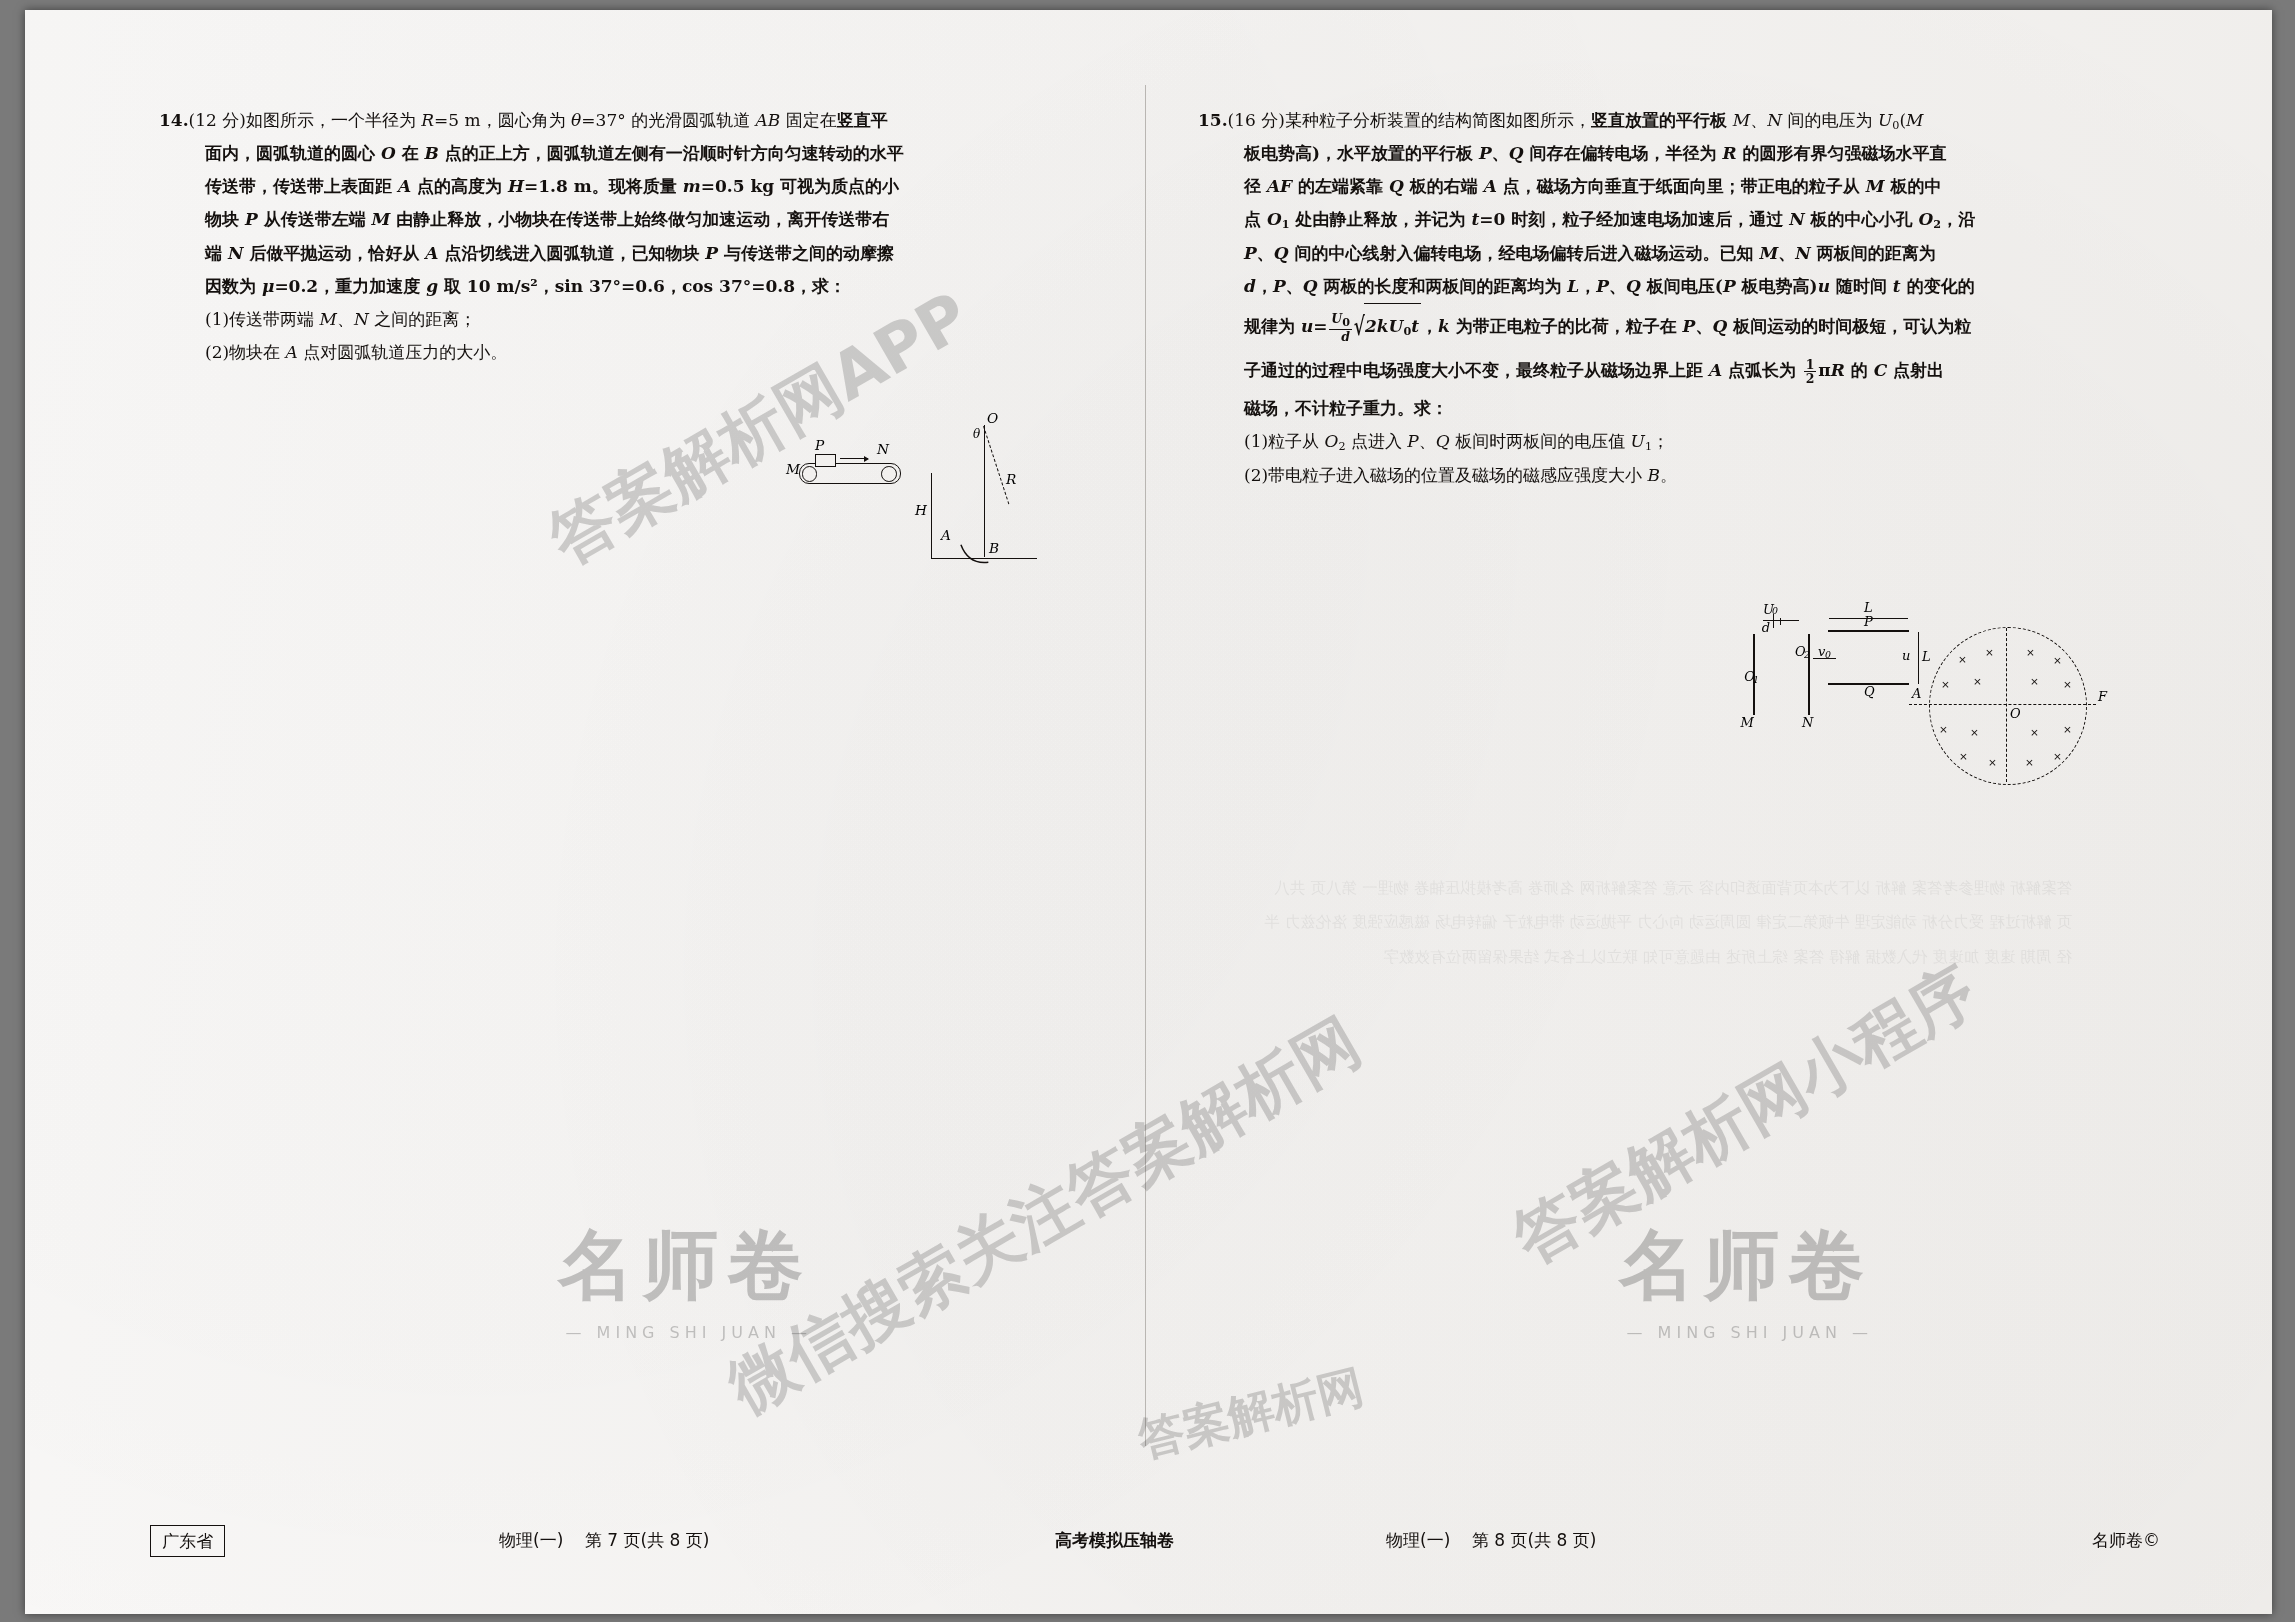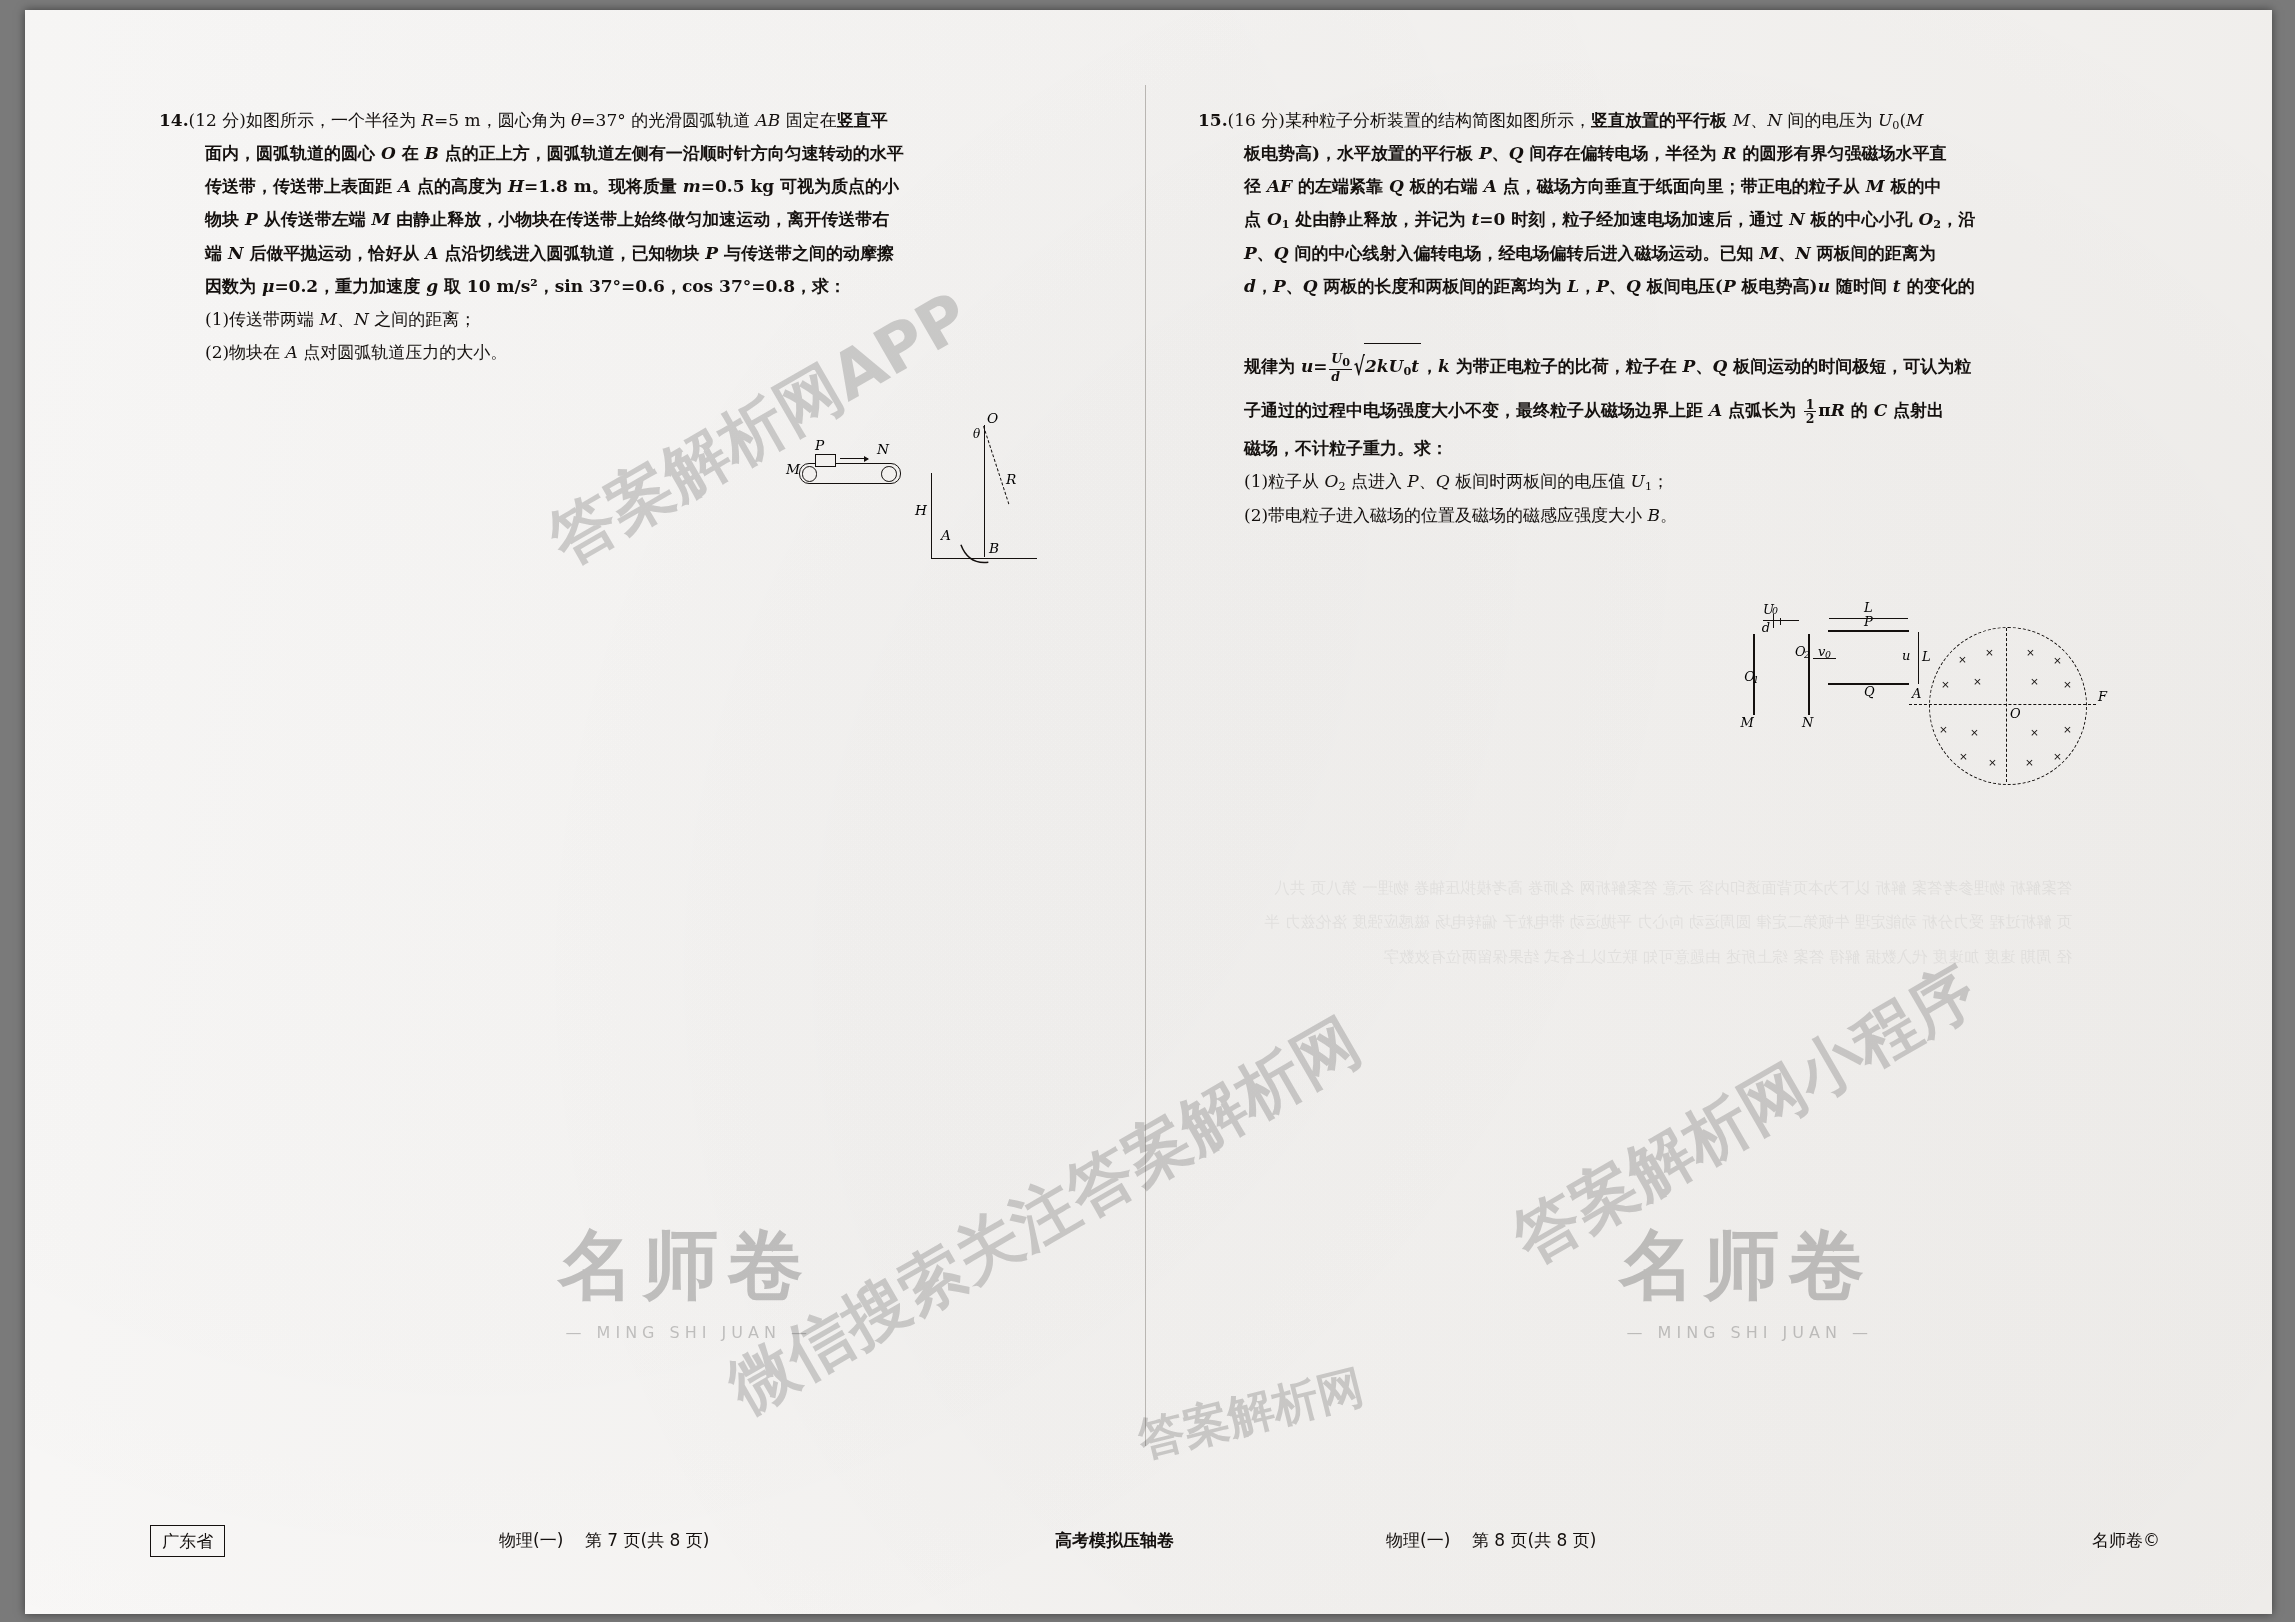--- a/index.html
+++ b/index.html
@@ -58,34 +58,33 @@
   .qfirst { padding-left: 0; }
   .subitem { padding-left: 46px; }
 
   b.bold { font-weight: 700; }
   i.it { font-style: italic; font-family: "DejaVu Serif", serif; }
   .sub { font-size: 11.2px; vertical-align: -3.1px; }
 
   .frac {
     display: inline-block;
     vertical-align: middle;
-    text-align: left;
+    text-align: right;
     font-size: 12.5px;
     line-height: 1.05;
     margin: 0 1.9px;
   }
   .frac .num { display: block; border-bottom: 0.9px solid #14100e; padding: 0 1.9px; }
   .frac .den { display: block; padding: 0 1.9px; }
 
   .sqrt {
     display: inline-block;
     border-top: 0.9px solid #14100e;
     padding: 0 1.9px 0 1.2px;
     margin-left: -1.2px;
-    margin-top: 40px;
   }
   .radsign { display: inline-block; transform: scaleY(1.5); }
 
   
   .fig1 {
     position: absolute;
     left: 761px;
     top: 406px;
     width: 287px;
     height: 175px;

